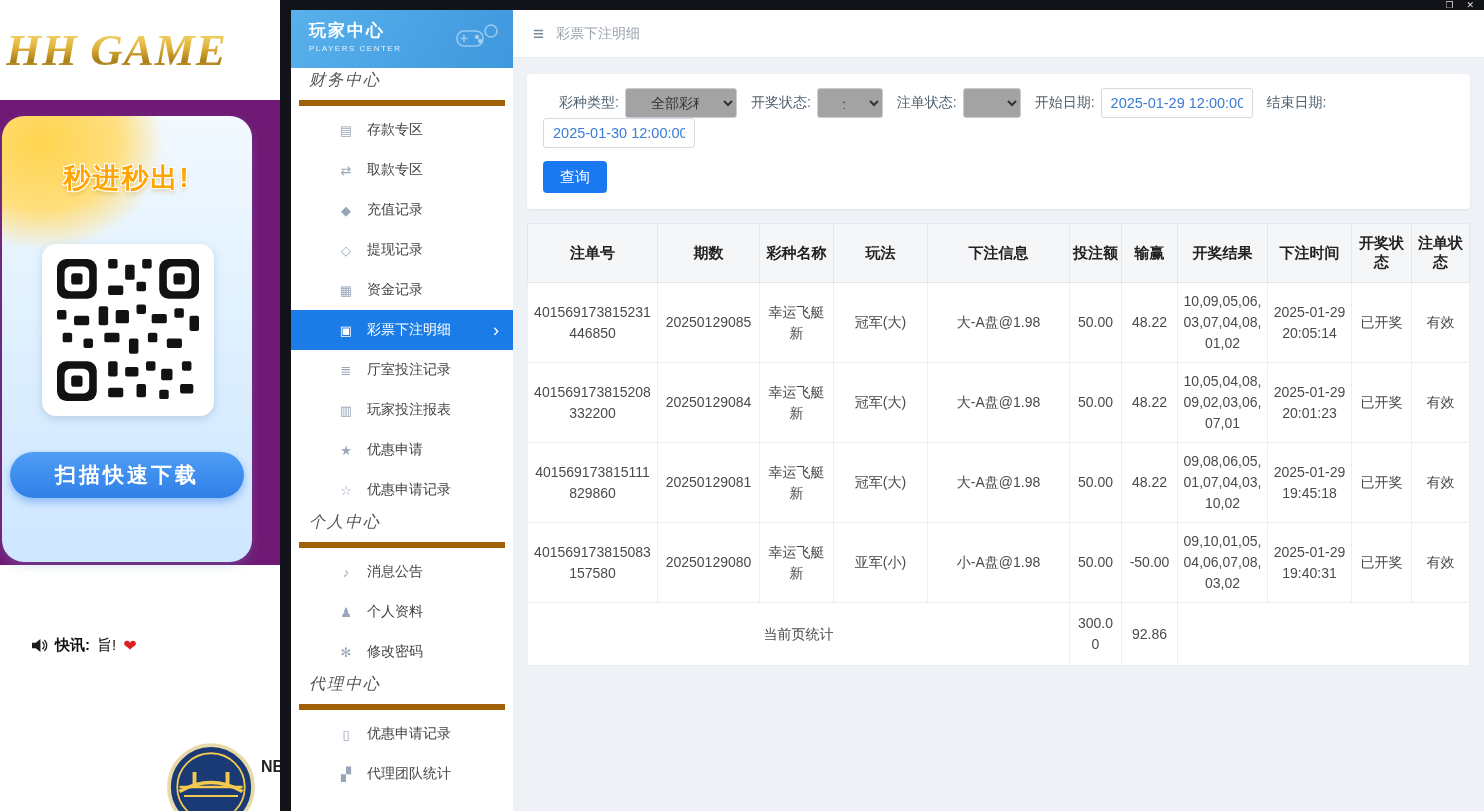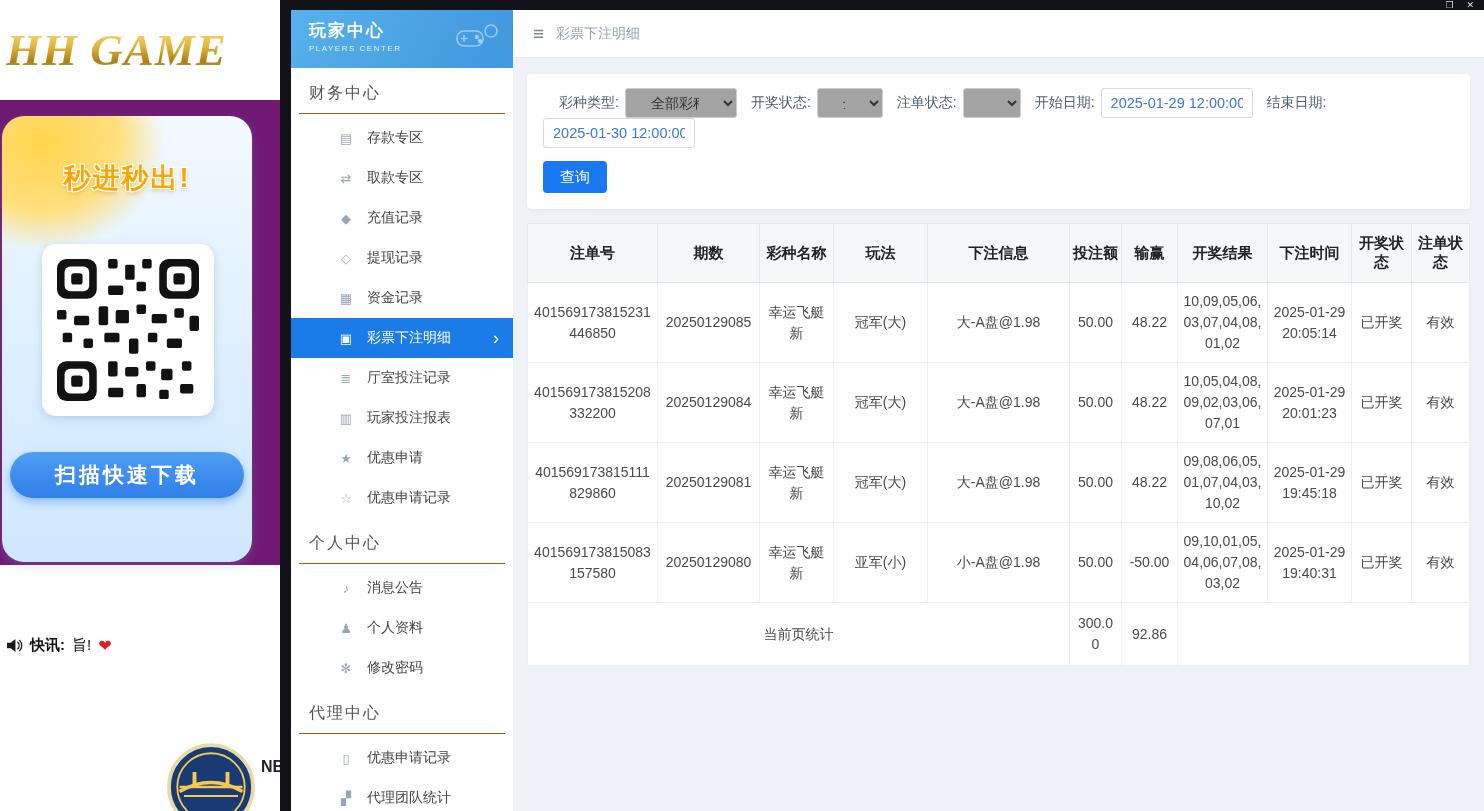--- a/index.html
+++ b/index.html
@@ -19,41 +19,41 @@
     background:radial-gradient(170px 150px at 16% 6%,#ffd44e 0%,#ffdf7e 45%,rgba(255,223,126,0) 72%),
                linear-gradient(180deg,#f2f9ff 0%,#dbeeff 60%,#cfe7ff 100%);
     box-shadow:0 4px 10px rgba(120,160,200,.25);}
   .promo-headline{position:absolute;left:0;top:44px;width:100%;text-align:center;font-size:27px;font-weight:bold;color:#ffa400;letter-spacing:2px;
     text-shadow:-1px -1px 0 #fff,1px -1px 0 #fff,-1px 1px 0 #fff,1px 1px 0 #fff,0 3px 4px rgba(180,120,0,.35);}
   .qr-card{position:absolute;left:40px;top:128px;width:172px;height:172px;background:#fff;border-radius:14px;
     box-shadow:0 3px 8px rgba(100,140,180,.3);display:flex;align-items:center;justify-content:center;}
   .download-btn{position:absolute;left:8px;top:336px;width:234px;height:46px;border-radius:23px;
     background:linear-gradient(180deg,#4f9df5,#2f7fe8);color:#fff;font-size:21px;font-weight:bold;letter-spacing:3px;
     display:flex;align-items:center;justify-content:center;box-shadow:0 4px 9px rgba(47,127,232,.45);cursor:pointer;}
-  .ticker{position:absolute;left:0;top:630px;width:100%;height:30px;display:flex;align-items:center;gap:7px;padding-left:6px;background:#fff;font-size:15px;color:#111;}
+  .ticker{position:absolute;left:0;top:630px;width:100%;height:30px;display:flex;align-items:center;gap:7px;padding-left:31px;background:#fff;font-size:15px;color:#111;}
   .ticker-label{font-weight:bold;}
   .ticker-heart{color:#e02020;font-size:16px;}
   .nba-wrap{position:absolute;left:166px;top:742px;display:flex;align-items:flex-start;gap:5px;}
   .nba-caption{font-weight:bold;color:#222;font-size:16px;margin-top:16px;white-space:nowrap;}
 
   
   .side-shade{position:absolute;left:280px;top:0;width:11px;height:811px;background:#111318;}
   .top-shade{position:absolute;left:291px;top:0;width:1193px;height:10px;background:#111318;display:flex;justify-content:flex-end;align-items:center;gap:13px;padding-right:10px;}
   .win-icon{color:#e0e0e0;font-size:9px;line-height:1;cursor:pointer;}
 
   
   .modal{position:absolute;left:291px;top:10px;width:1193px;height:801px;display:flex;background:#eef1f5;}
 
   
   .sidebar{width:222px;background:#fff;flex-shrink:0;overflow:hidden;}
   .side-header{height:58px;background:linear-gradient(120deg,#58b1ec 0%,#3f97dd 100%);color:#fff;padding:9px 0 0 18px;position:relative;}
   .side-title{font-size:17px;font-weight:bold;letter-spacing:2px;}
   .side-sub{font-size:8px;letter-spacing:1.5px;opacity:.85;margin-top:2px;}
   .side-gamepad{position:absolute;right:12px;top:13px;opacity:.6;}
-  .side-heading{font-size:16px;color:#555;letter-spacing:2px;padding:15px 10px 9px;margin:0 8px 4px;border-bottom:1px solid #a16207;}
+  .side-heading{font-size:16px;color:#555;letter-spacing:2px;padding:2px 10px 9px;margin:0 8px 4px;border-bottom:6px solid #a16207;font-style:italic;}
   .side-item{height:40px;display:flex;align-items:center;padding-left:46px;position:relative;font-size:14px;color:#444;cursor:pointer;}
   .side-icon{width:18px;margin-right:12px;color:#97a6b8;font-size:13px;text-align:center;flex-shrink:0;}
   .side-item.active{background:#1b7ce8;color:#fff;}
   .side-item.active .side-icon{color:#fff;}
   .side-chev{position:absolute;right:14px;font-size:18px;color:#fff;line-height:1;}
 
   
   .main{flex:1;display:flex;flex-direction:column;min-width:0;}
   .topbar{height:48px;background:#fff;display:flex;align-items:center;gap:12px;padding-left:20px;border-bottom:1px solid #e8e8e8;flex-shrink:0;}
   .hamburger{font-size:19px;color:#7a8a99;cursor:pointer;}

